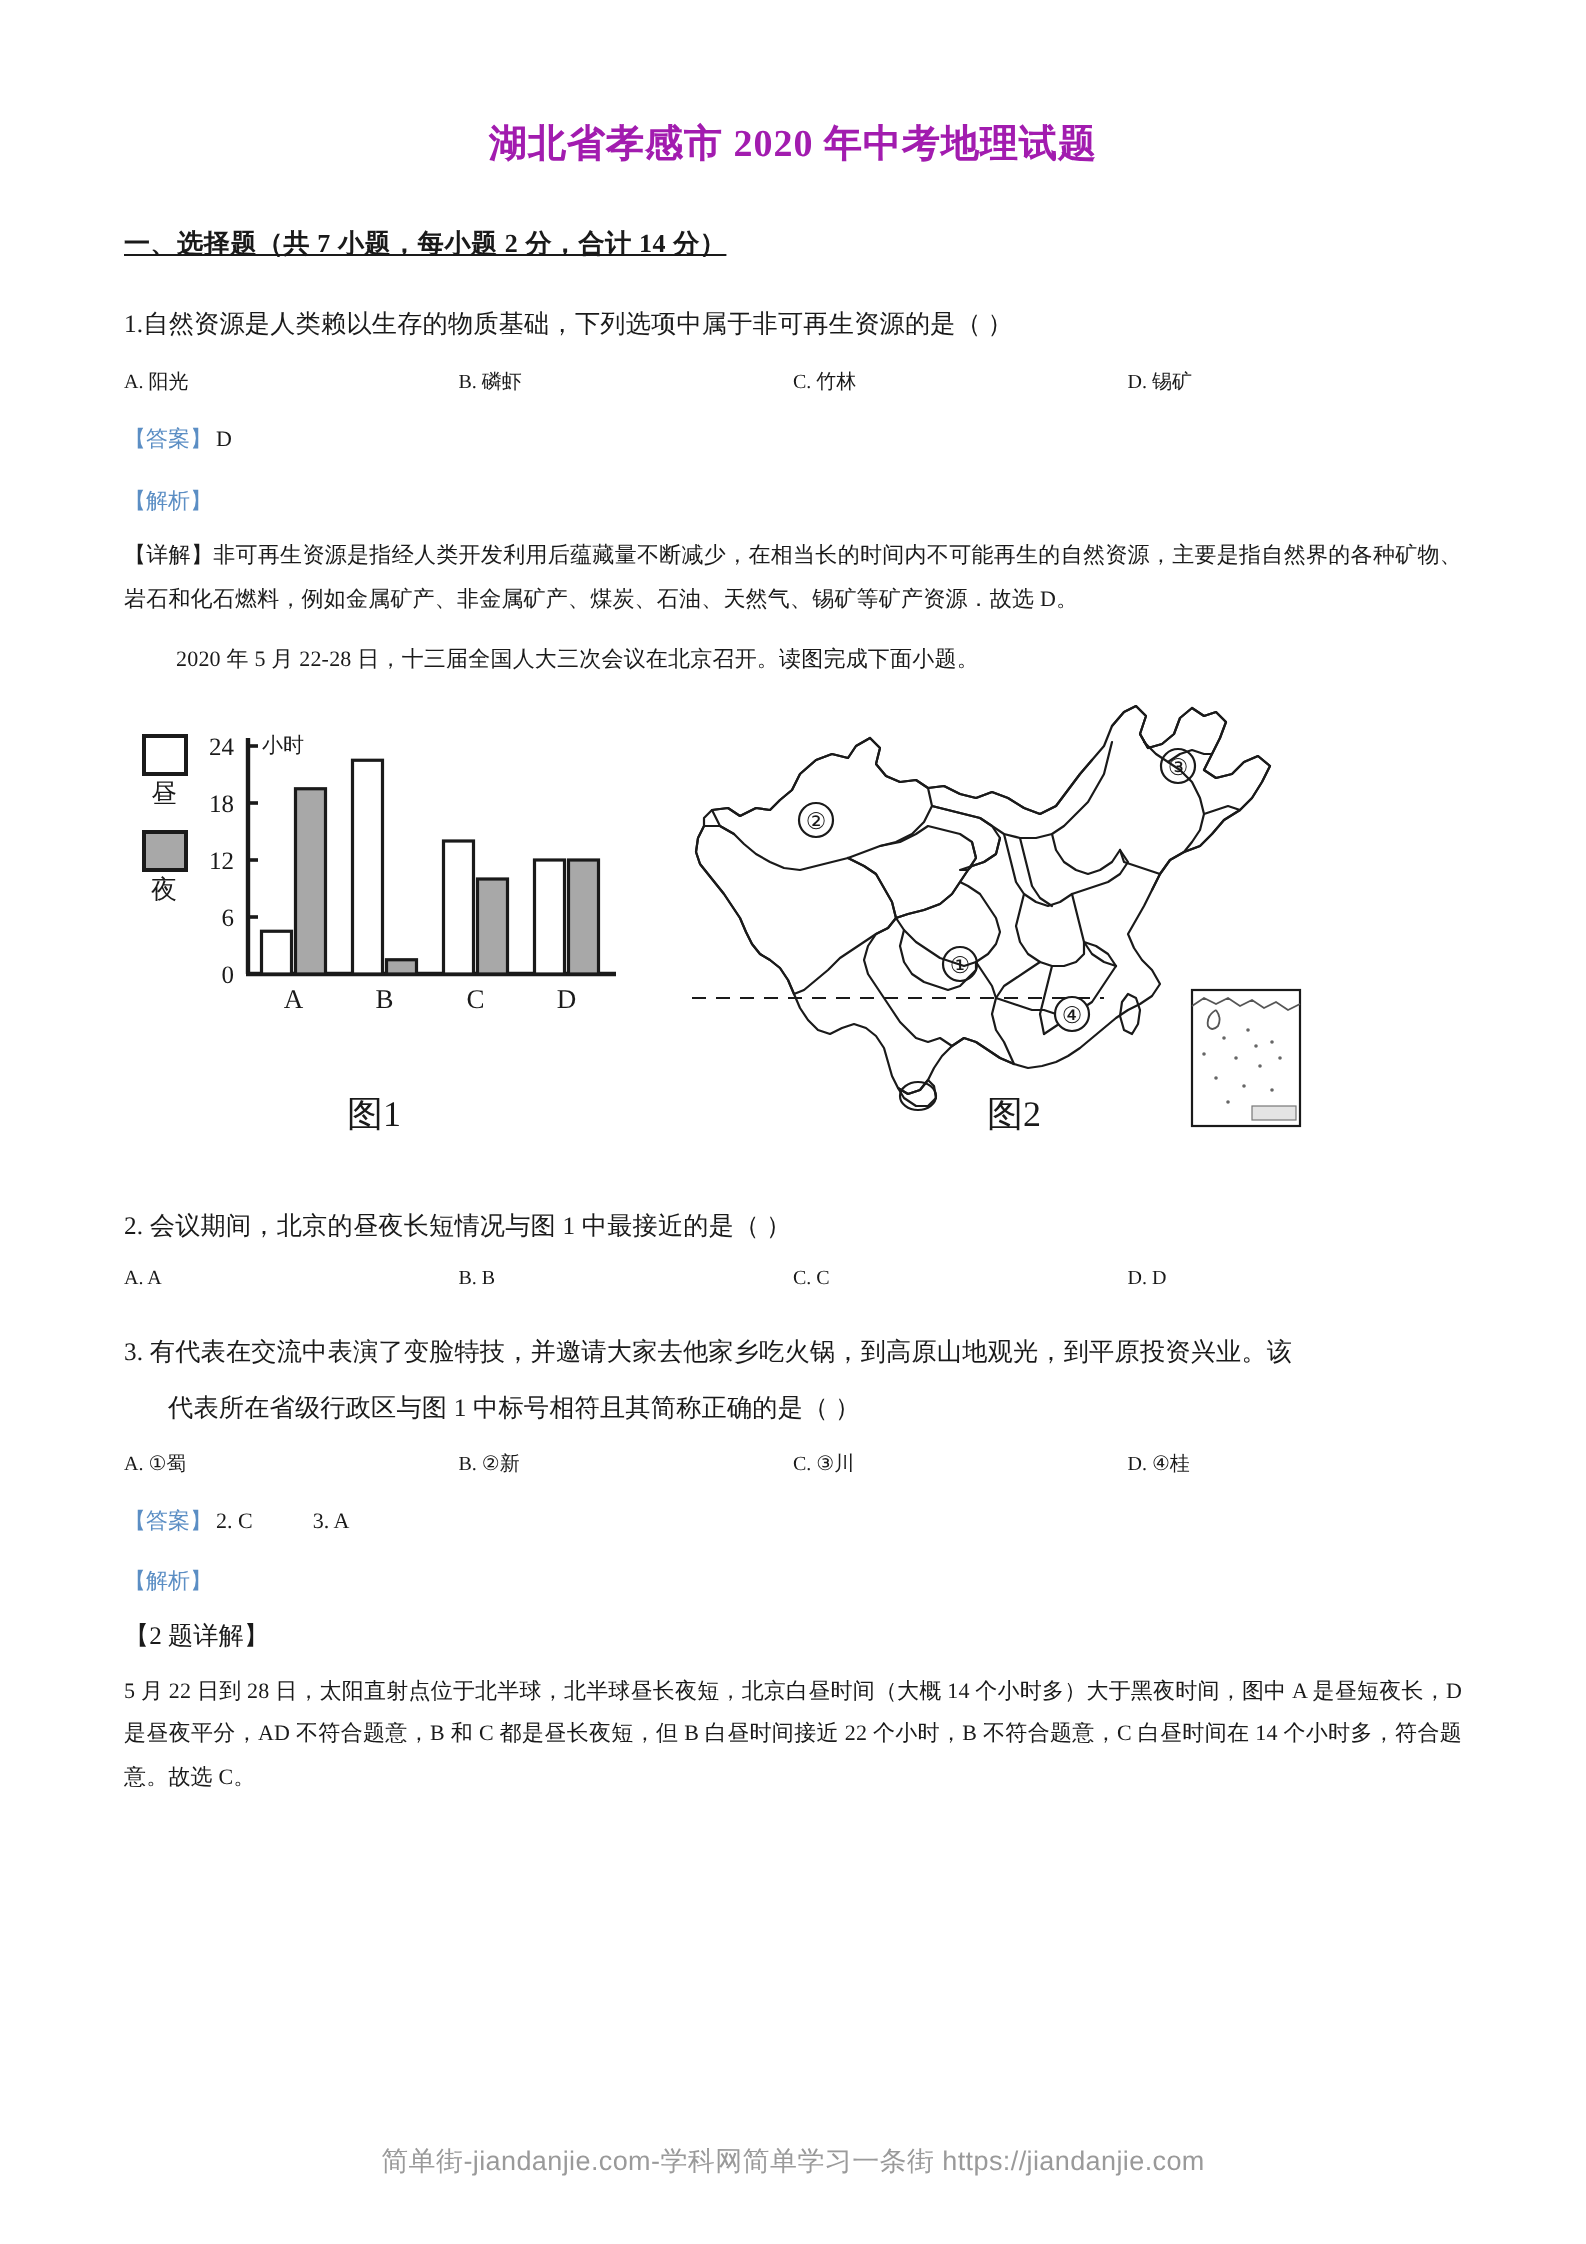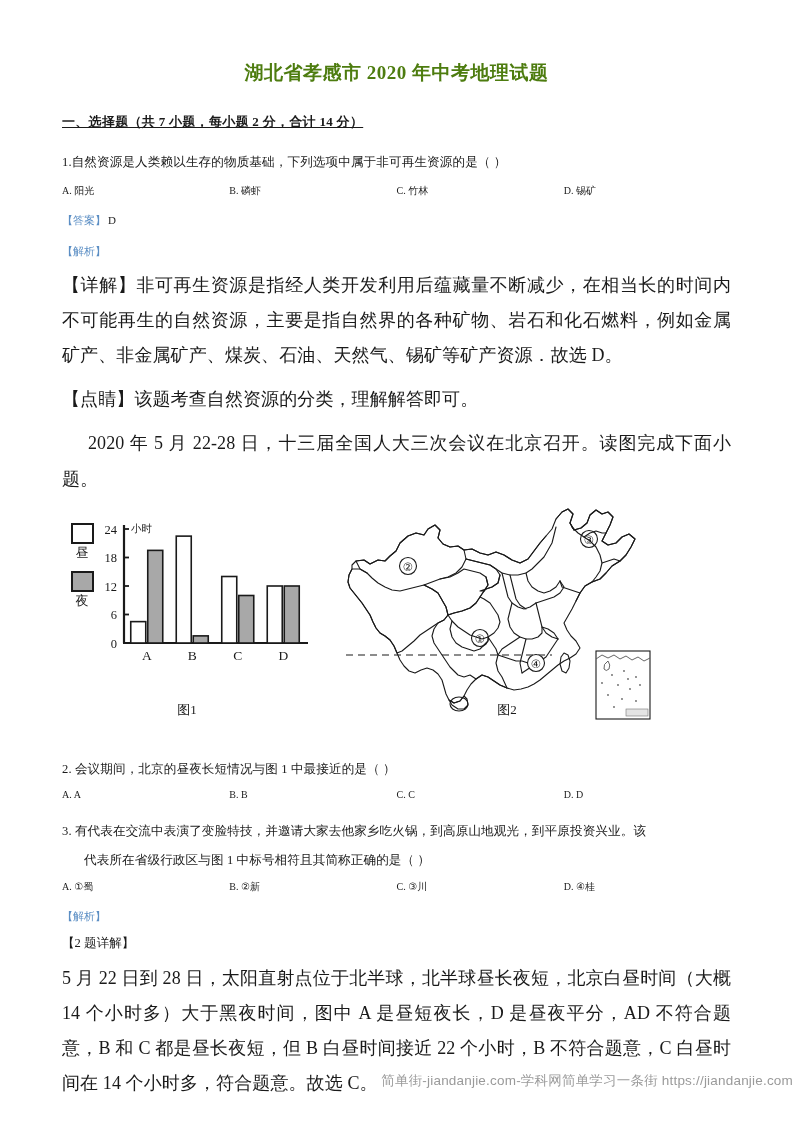--- a/index.html
+++ b/index.html
@@ -27,42 +27,42 @@
 
   
   .doc-title {
     text-align: center;
     font-size: 19px;
     font-weight: bold;
     letter-spacing: 0.5px;
     margin-top: 60px;
     margin-bottom: 0;
     line-height: 1.4;
-    color: #4d7c0f;
+    color: #a21caf;
   }
 
   
   .section-header {
     font-size: 13px;
     font-weight: bold;
     margin-top: 26px;
     margin-bottom: 2px;
     letter-spacing: 0.3px;
     text-decoration: underline;
   }
 
   
   .q-stem {
     font-size: 12.6px;
     line-height: 1.55;
     margin-top: 22px;
     letter-spacing: 0.1px;
   }
   .para {
-    font-size: 18px;
+    font-size: 11px;
     line-height: 1.95;
     margin-top: 9px;
     letter-spacing: 0.1px;
     text-align: justify;
   }
   .para.indent2 { text-indent: 26px; }
 
   
   .options {
     display: flex;
@@ -128,41 +128,41 @@
   .legend .lg-text {
     font-size: 13px;
     line-height: 1.3;
     margin-top: 1px;
     margin-bottom: 9px;
   }
   .chart-svg { position: absolute; left: 30px; top: 0px; }
 
   .fig-caption {
     position: absolute;
-    font-size: 13px;
+    font-size: 18px;
     text-align: center;
   }
   #fig1-caption { left: 95px; top: 198px; width: 60px; }
 
   
   .map-wrap {
     position: absolute;
     left: 278px;
     top: 0px;
     width: 340px;
     height: 232px;
   }
   #fig2-caption { left: 415px; top: 198px; width: 60px; }
 
   
   .footer {
     position: absolute;
     left: 0; right: 0;
     bottom: 32px;
-    text-align: right;
+    text-align: center;
     font-size: 13.5px;
     color: #9a9a9a;
     font-family: "Liberation Sans", sans-serif;
     letter-spacing: 0.2px;
   }
 </style>
 </head>
 <body>
 
 <div class="page">
@@ -183,21 +183,20 @@
   <div class="ans-line">
     <span class="blue">【答案】</span><span class="ans-val">D</span>
   </div>
 
   <div class="ans-line">
     <span class="blue">【解析】</span>
   </div>
 
   <div class="para"><span>【详解】</span><span>非可再生资源是指经人类开发利用后蕴藏量不断减少，在相当长的时间内不可能再生的自然资源，主要是指自然界的各种矿物、岩石和化石燃料，例如金属矿产、非金属矿产、煤炭、石油、天然气、锡矿等矿产资源．故选 D。</span></div>
 
-  <div class="para"><span>【点睛】</span><span>该题考查自然资源的分类，理解解答即可。</span></div>
 
   <div class="para indent2">2020 年 5 月 22-28 日，十三届全国人大三次会议在北京召开。读图完成下面小题。</div>
 
   <div class="figures">
 
     <div class="chart-wrap">
 
       <div class="legend">
         <div class="lg-item">
           <div class="sw"></div>
@@ -367,20 +366,23 @@
 
   <div class="q-stem">3. 有代表在交流中表演了变脸特技，并邀请大家去他家乡吃火锅，到高原山地观光，到平原投资兴业。该</div>
   <div class="q-stem" style="margin-top:9px; text-indent:22px;">代表所在省级行政区与图 1 中标号相符且其简称正确的是（      ）</div>
   <div class="options tight">
     <span class="opt">A. ①蜀</span>
     <span class="opt">B. ②新</span>
     <span class="opt">C. ③川</span>
     <span class="opt">D. ④桂</span>
   </div>
 
+  <div class="ans-line">
+    <span class="blue">【答案】</span><span class="ans-val">2. C</span><span class="ans-val2">3. A</span>
+  </div>
 
   <div class="ans-line">
     <span class="blue">【解析】</span>
   </div>
 
   <div class="detail-head">【2 题详解】</div>
 
   <div class="para">5 月 22 日到 28 日，太阳直射点位于北半球，北半球昼长夜短，北京白昼时间（大概 14 个小时多）大于黑夜时间，图中 A 是昼短夜长，D 是昼夜平分，AD 不符合题意，B 和 C 都是昼长夜短，但 B 白昼时间接近 22 个小时，B 不符合题意，C 白昼时间在 14 个小时多，符合题意。故选 C。</div>
 
   <div class="footer">简单街-jiandanjie.com-学科网简单学习一条街 https://jiandanjie.com</div>

